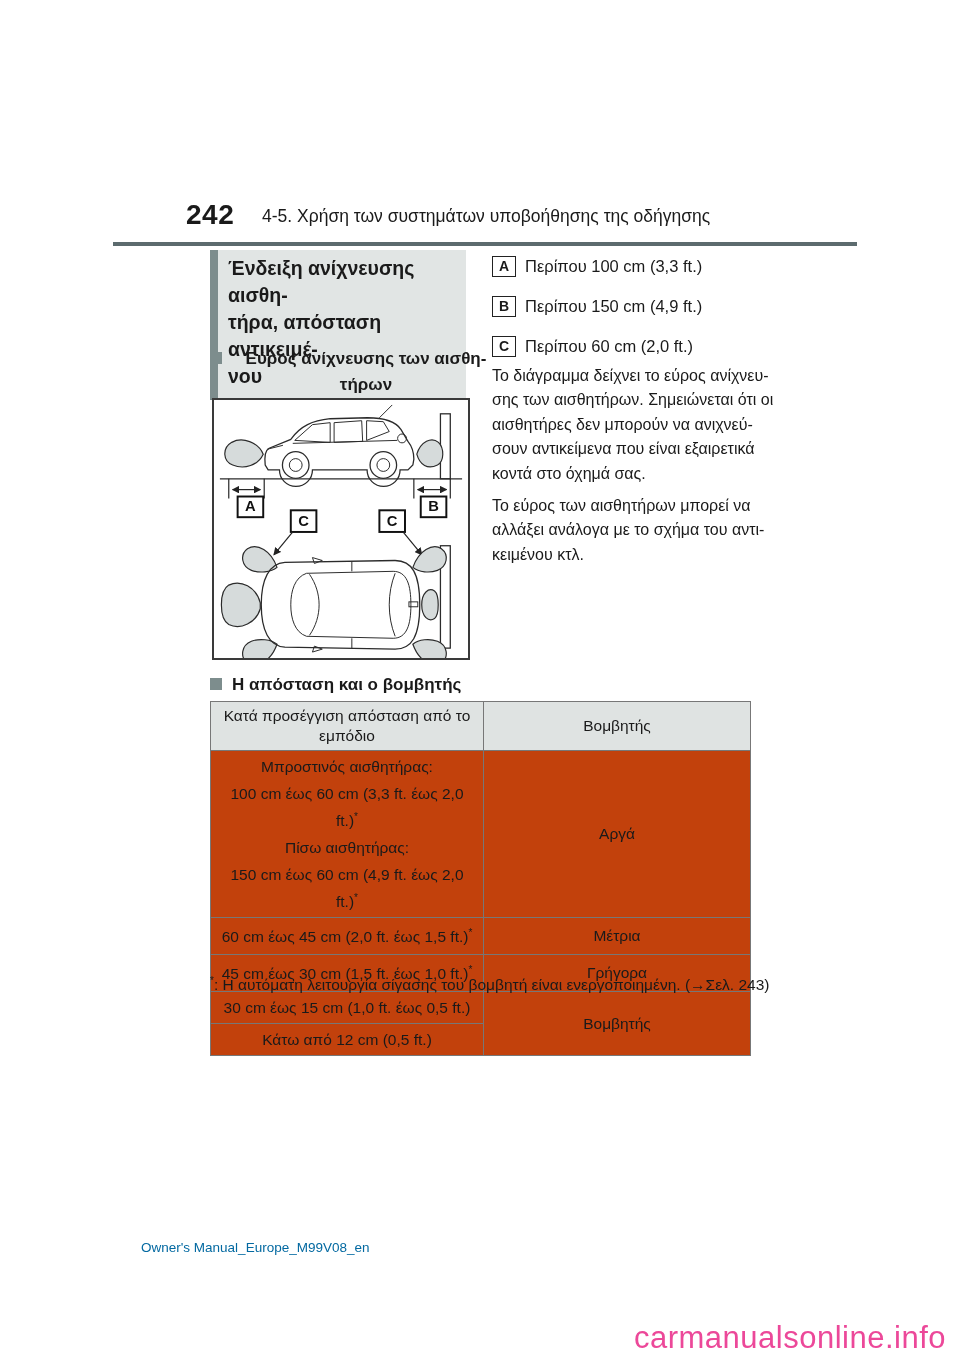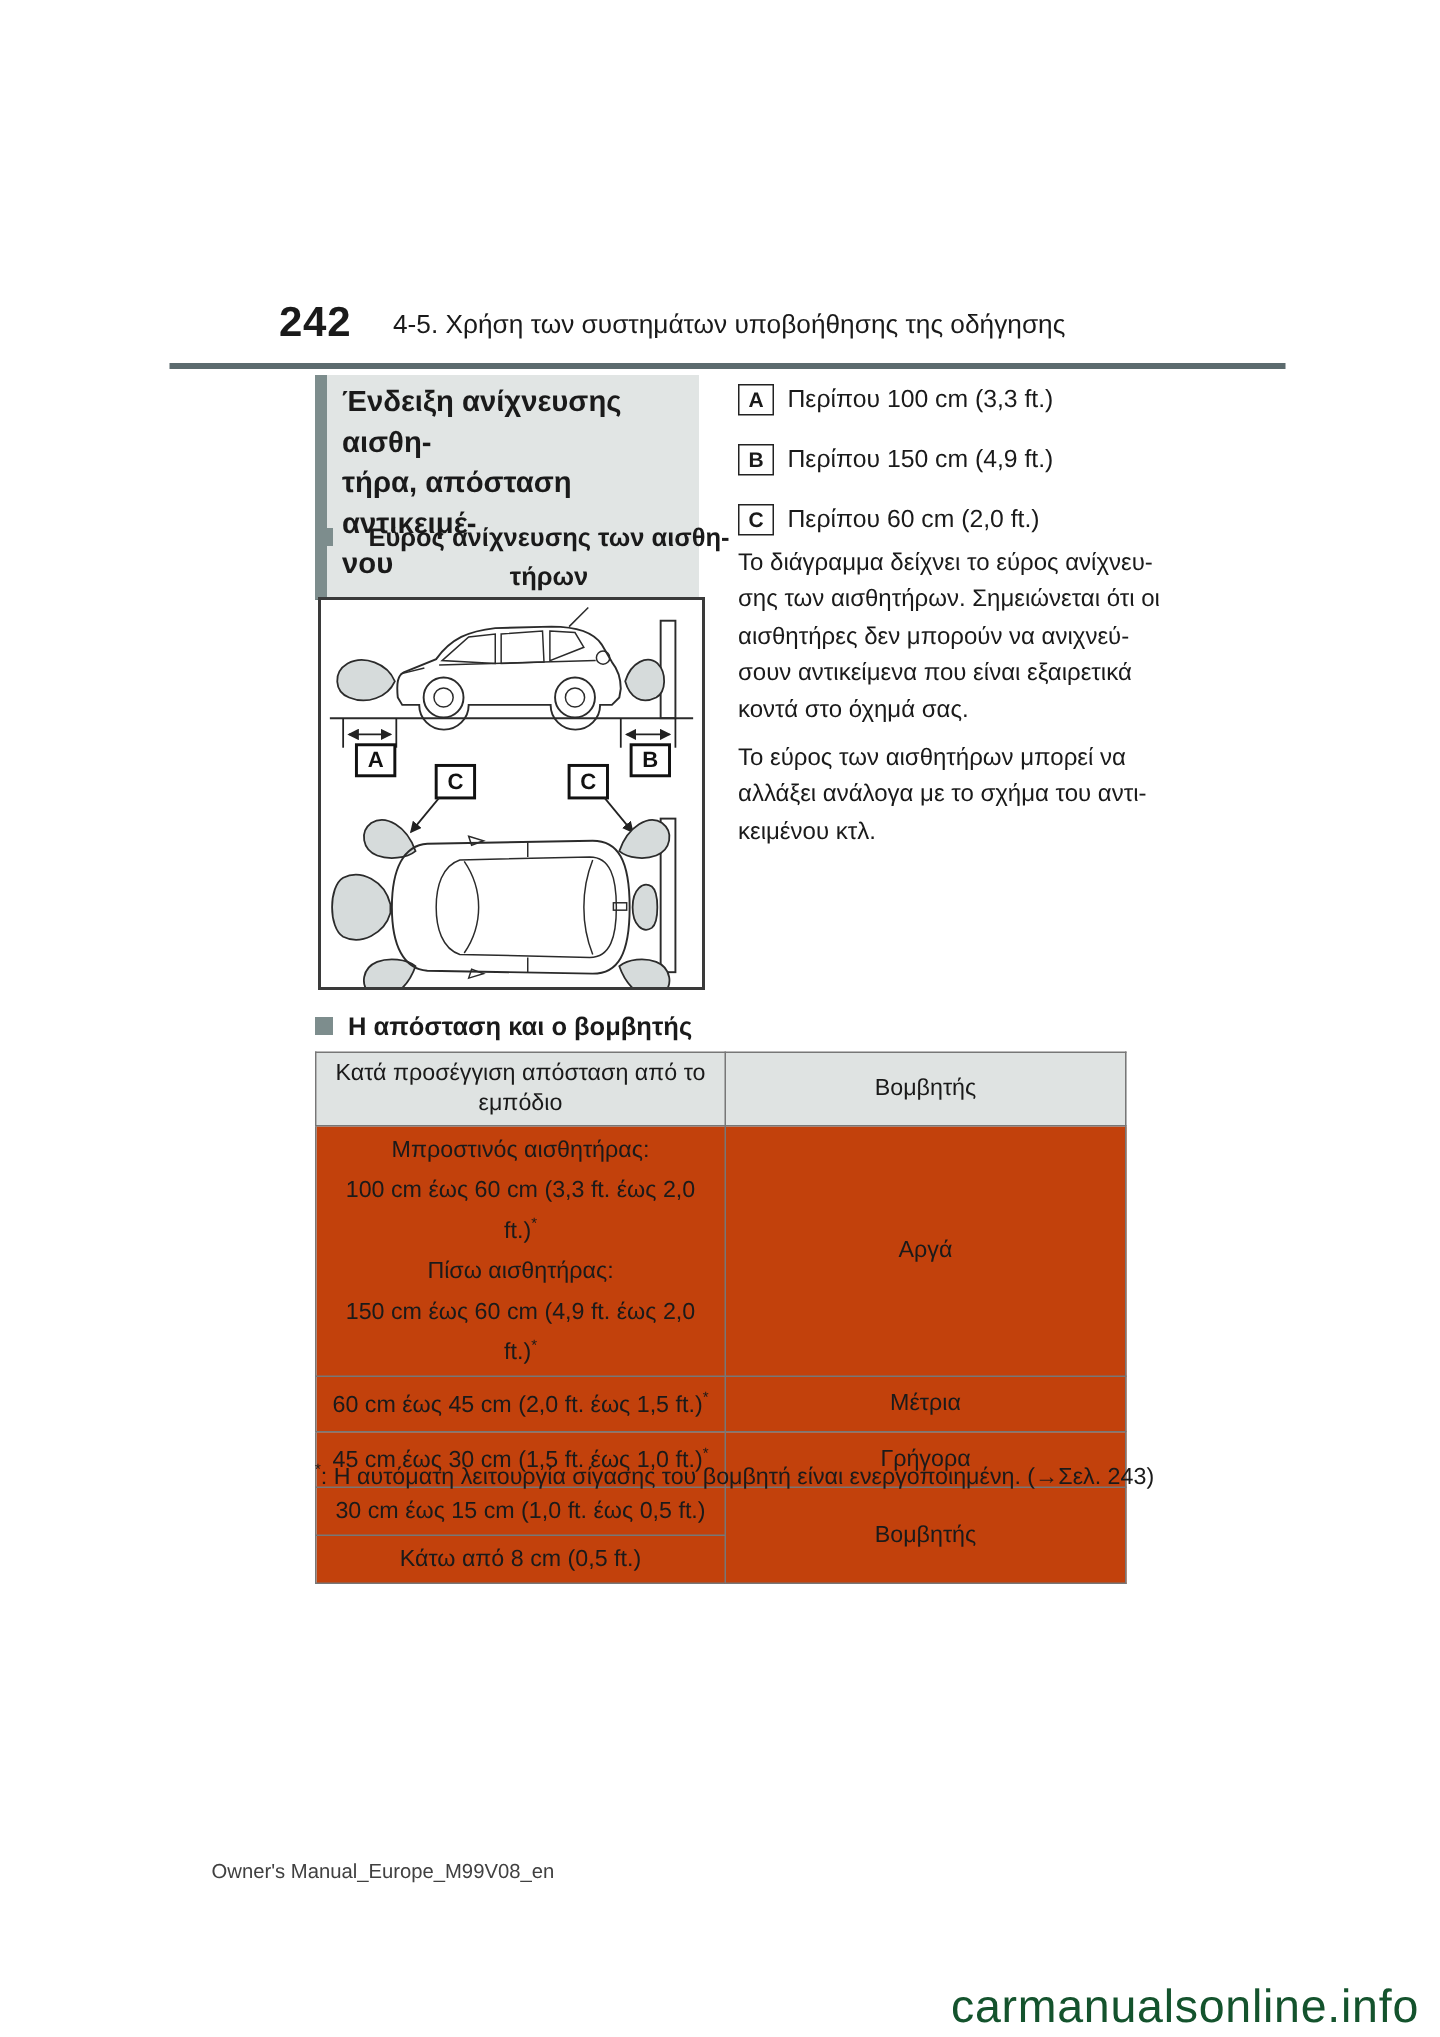--- a/index.html
+++ b/index.html
@@ -57,24 +57,24 @@
   .dist-table td{padding:2px 8px;text-align:center;background:#c2410c;}
   .dist-table td.dist div{line-height:27px;}
   .dist-table tr.r0 td{height:106px;}
   .dist-table tr.r1 td{height:32px;}
   .dist-table tr.r2 td{height:32px;}
   .dist-table tr.r3 td{height:27px;}
   .dist-table tr.r4 td{height:27px;}
   sup{font-size:10px;vertical-align:super;line-height:0;}
   .footnote{position:absolute;left:210px;top:976px;font-size:15.5px;}
   
-  .doc-footer{position:absolute;left:141px;top:1240px;font-size:13.5px;color:#404040;text-align:center;}
+  .doc-footer{position:absolute;left:141px;top:1240px;font-size:13.5px;color:#0369a1;text-align:center;}
   .watermark{
     position:absolute;right:14px;top:1320px;
-    font-size:31px;color:#14532d;letter-spacing:0.5px;
+    font-size:31px;color:#ec4899;letter-spacing:0.5px;
   }
   
   .figure svg{display:block;width:100%;height:100%;}
   .ln{stroke:#2b2b2b;stroke-width:1.3;fill:none;}
   .thin{stroke:#2b2b2b;stroke-width:1;fill:none;}
   .zone{fill:#d6dbdb;stroke:#2b2b2b;stroke-width:1.2;}
   .labelbox{fill:#ffffff;stroke:#111;stroke-width:2;}
   .labeltxt{font-family:"Liberation Sans",sans-serif;font-size:15px;font-weight:bold;fill:#111;text-anchor:middle;}
   .dim{stroke:#222;stroke-width:1.2;fill:none;}
 </style>
@@ -227,21 +227,21 @@
           <td>Γρήγορα</td>
         </tr>
         <tr class="r3">
           <td class="dist">
             <div>30 cm έως 15 cm (1,0 ft. έως 0,5 ft.)</div>
           </td>
           <td rowspan="2">Βομβητής</td>
         </tr>
         <tr class="r4">
           <td class="dist">
-            <div>Κάτω από 8 cm (0,5 ft.)</div>
+            <div>Κάτω από 12 cm (0,5 ft.)</div>
           </td>
         </tr>
       </tbody>
   </table>
 
   <div class="footnote"><sup>*</sup><span>: Η αυτόματη λειτουργία σίγασης του βομβητή είναι ενεργοποιημένη. (→Σελ. 243)</span></div>
 
   <div class="doc-footer">Owner's Manual_Europe_M99V08_en</div>
   <div class="watermark">carmanualsonline.info</div>
 

